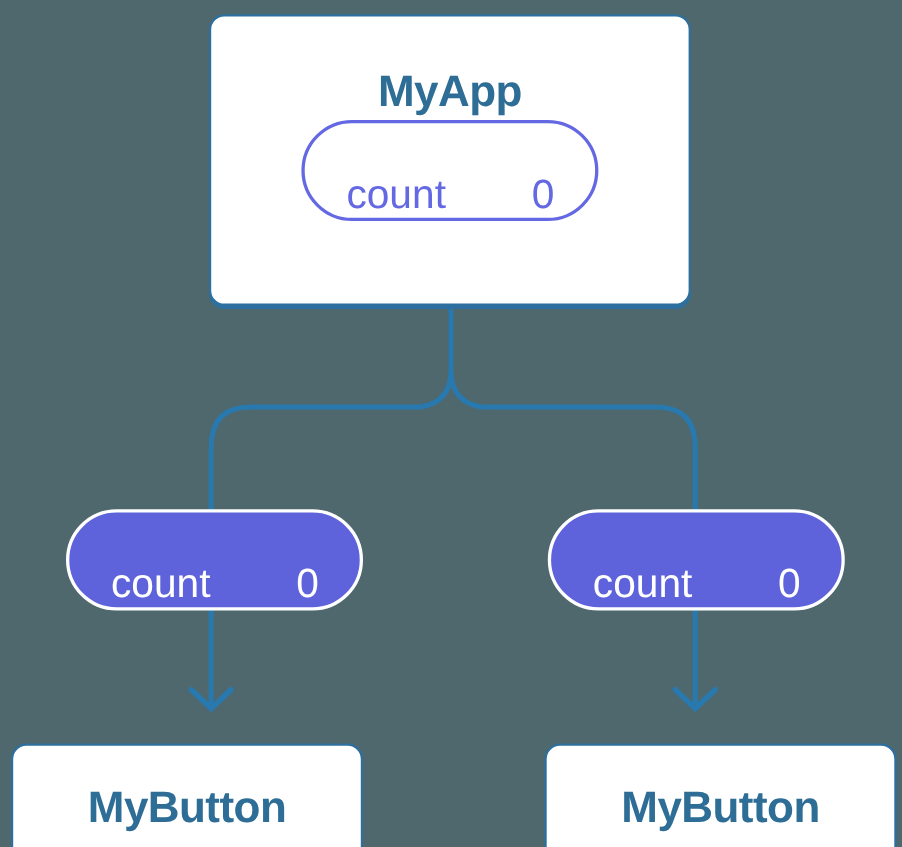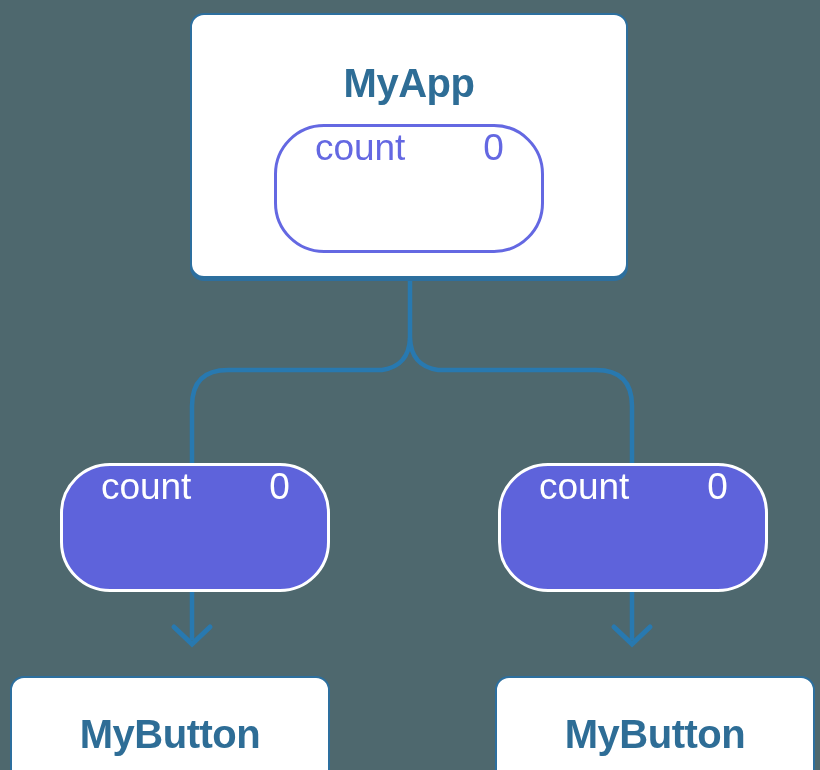--- a/index.html
+++ b/index.html
@@ -52,28 +52,28 @@
     color: var(--node-text);
     letter-spacing: -0.5px;
   }
   .node-app {
     left: 190px; top: 13px;
     width: 438px; height: 265px;
     display: flex;
     flex-direction: column;
     align-items: center;
     padding-top: 46px;
-    gap: 18px;
+    gap: 3px;
   }
   .pill {
     width: 270px;
-    height: 129px;
+    height: 92px;
     border-radius: 50px;
     display: flex;
-    align-items: flex-start;
+    align-items: flex-end;
     overflow: hidden;
     font-size: 37px;
     z-index: 2;
   }
   .pill-section {
     display: flex;
     align-items: center;
     justify-content: center;
   }
   .pill-name { flex: 0 0 63%; }

